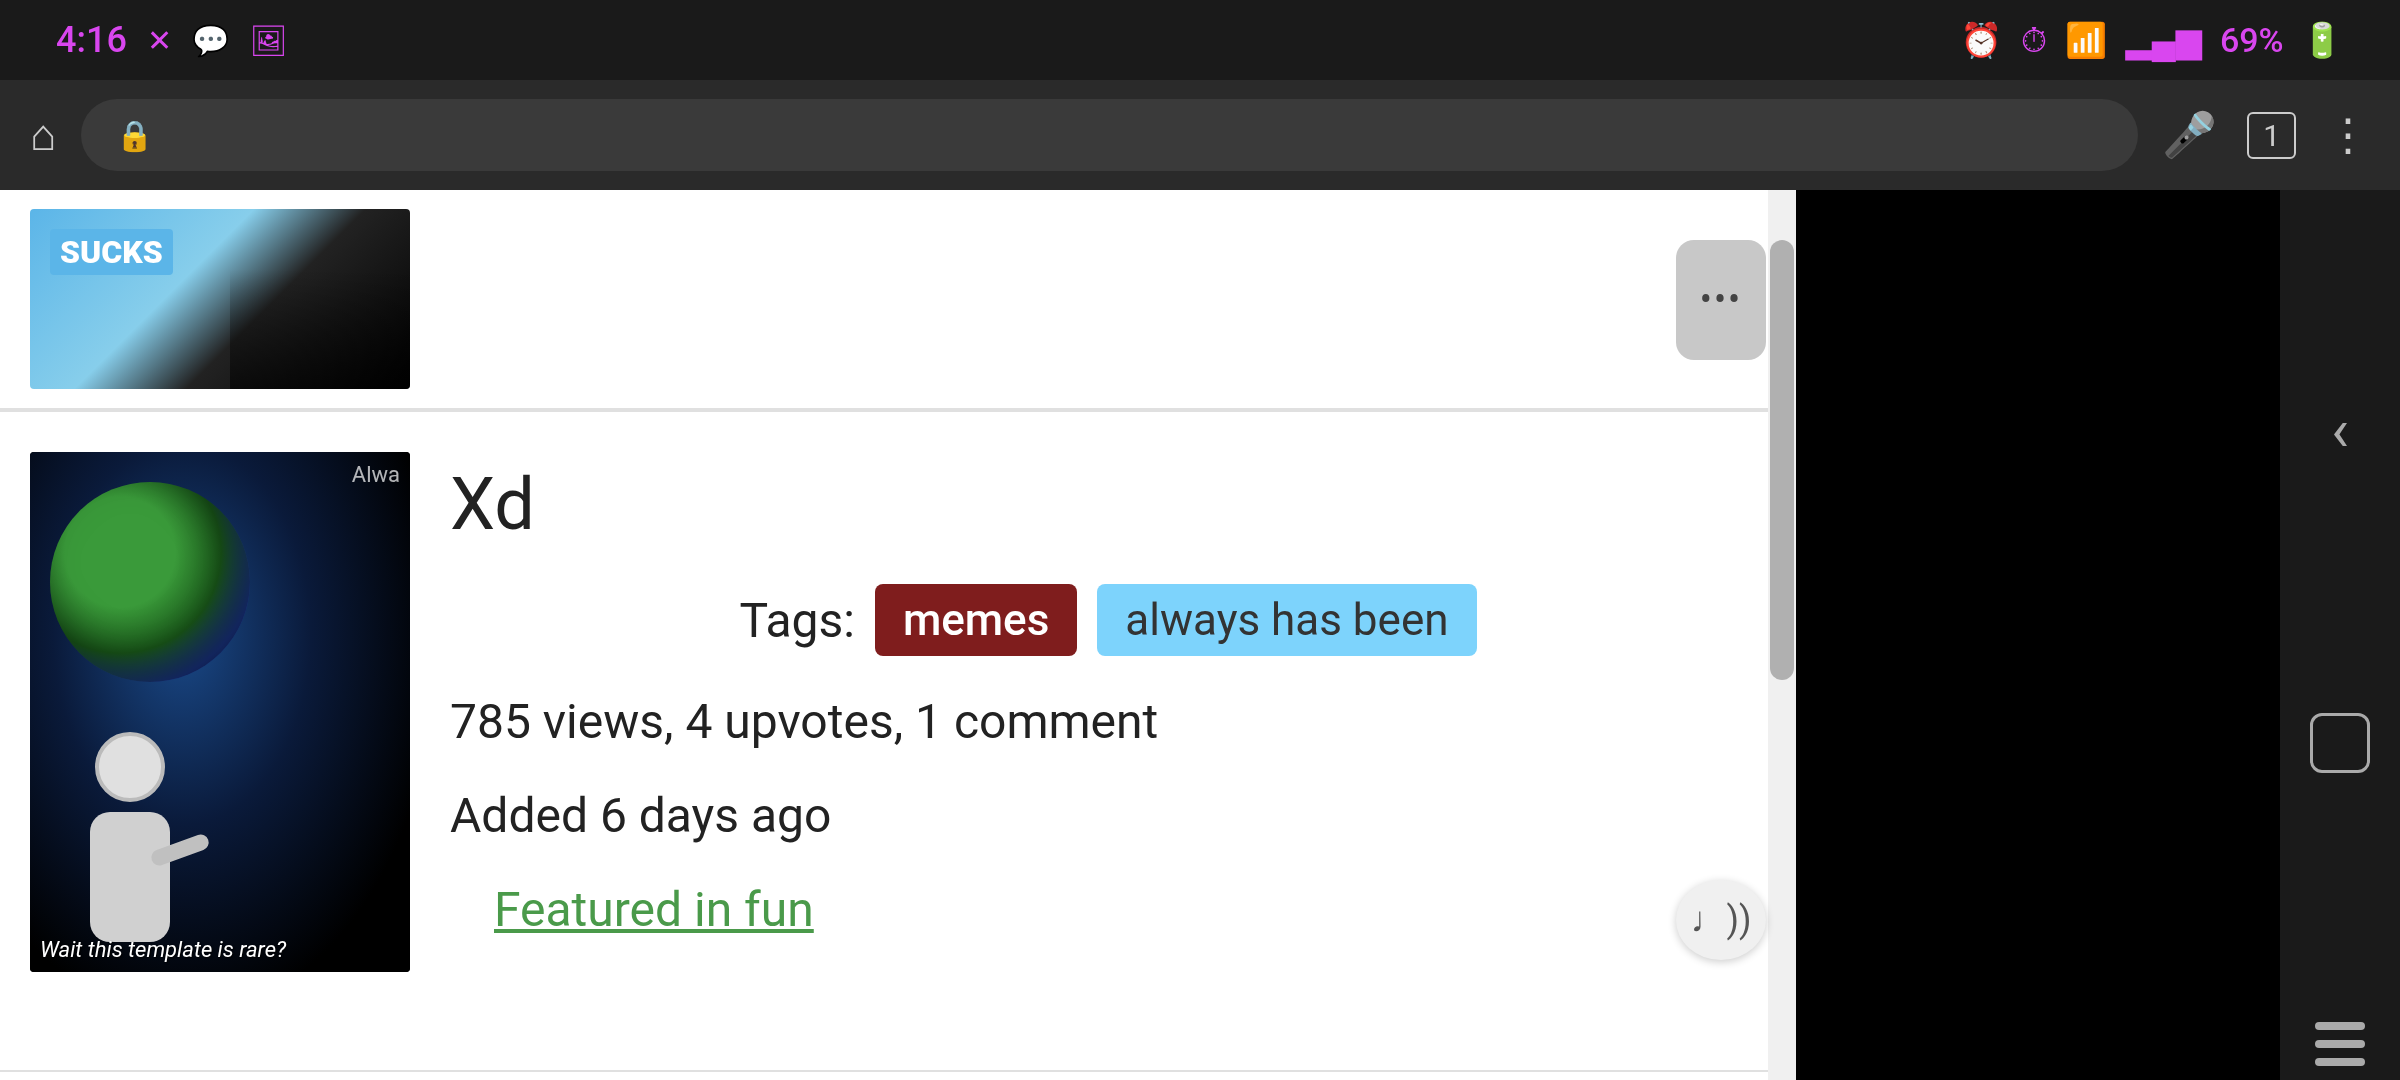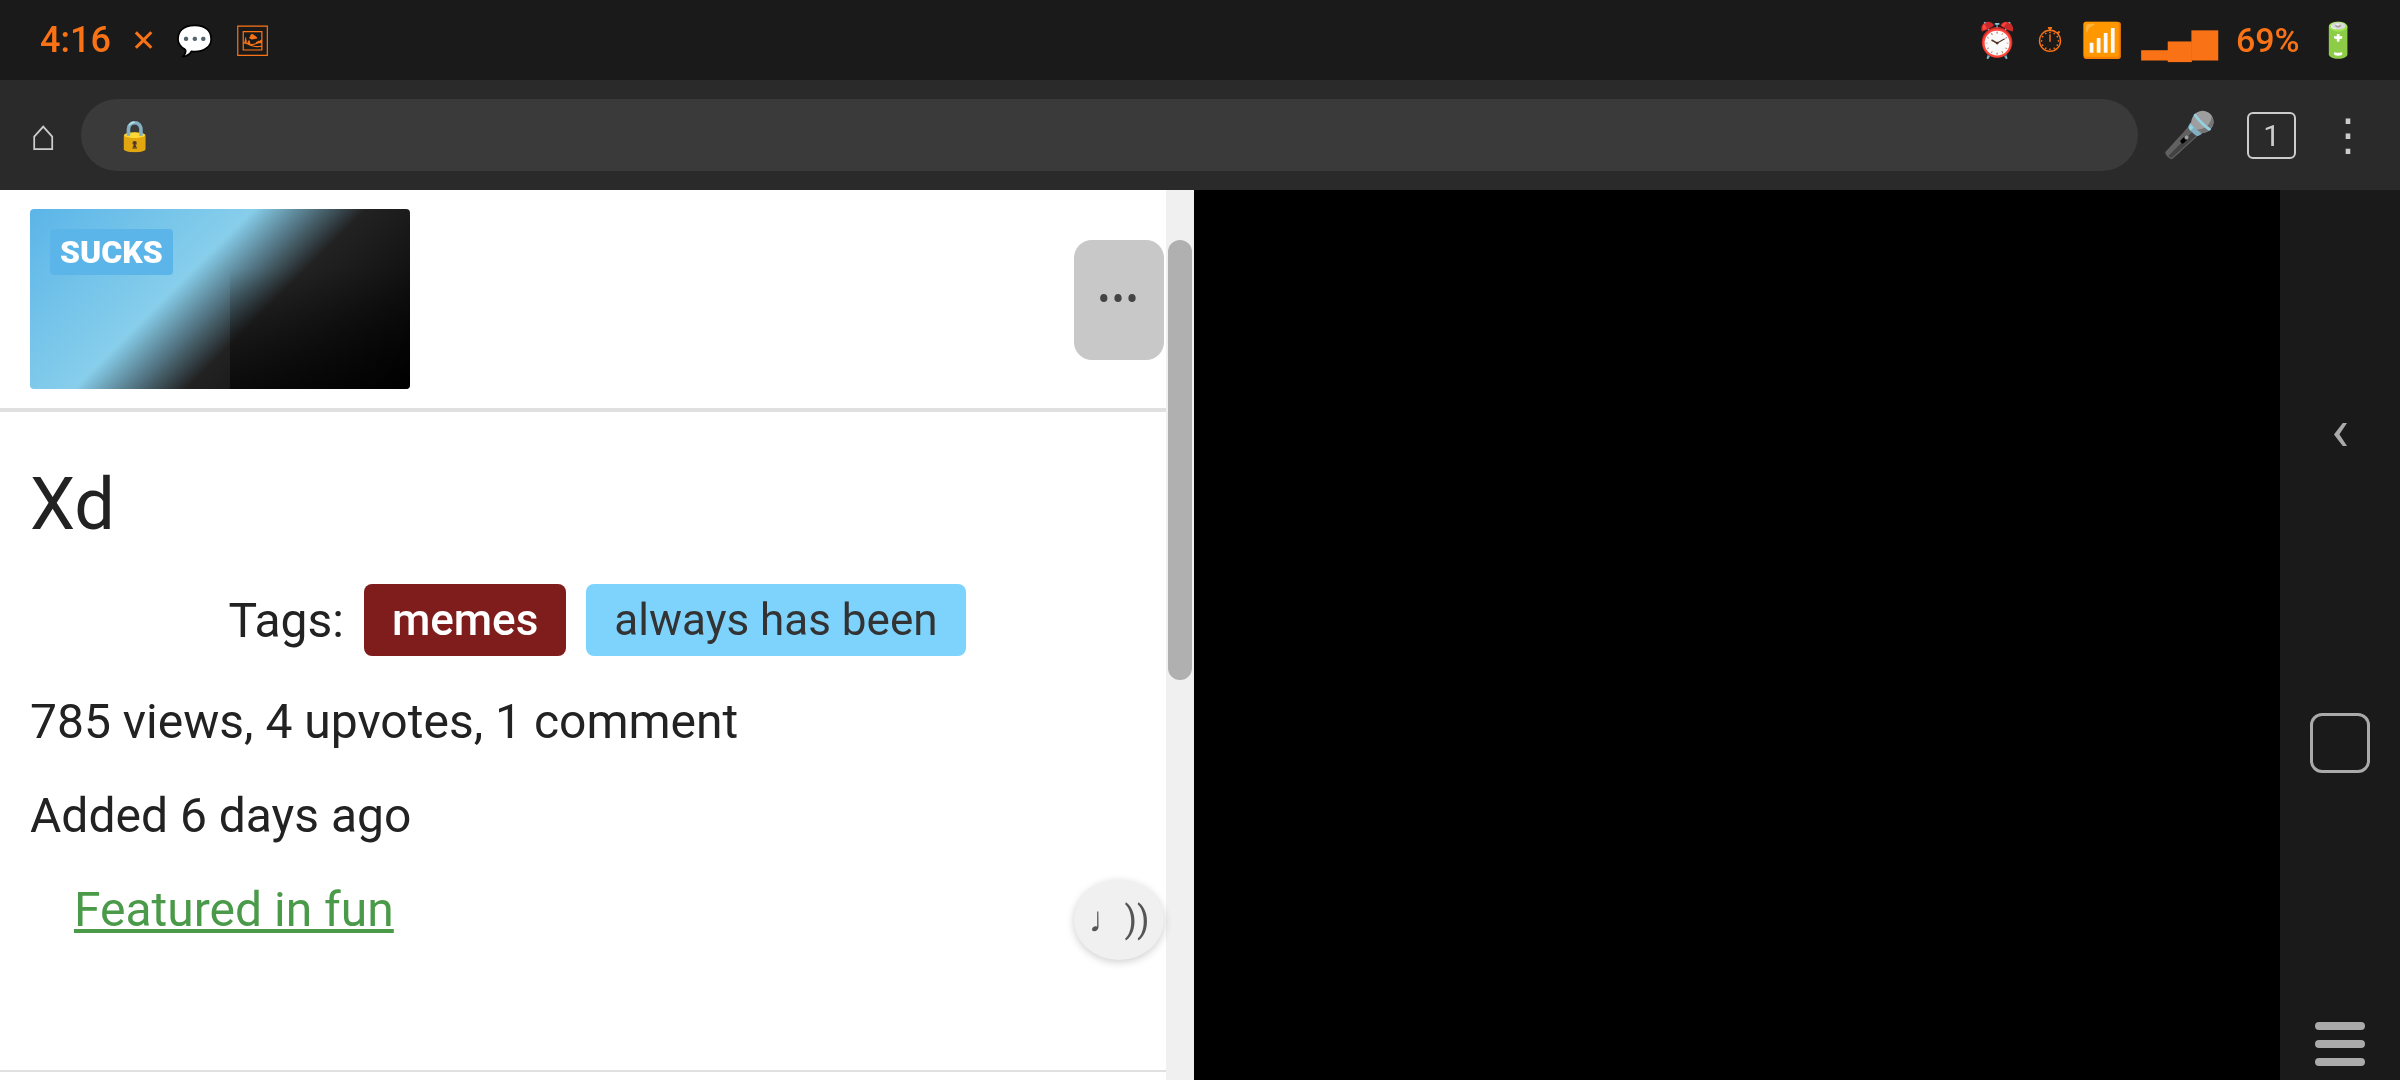--- a/index.html
+++ b/index.html
@@ -10,25 +10,25 @@
       font-family: 'Roboto', Arial, sans-serif;
       width: 2400px;
       height: 1080px;
       overflow: hidden;
       position: relative;
     }
 
     
     .status-bar {
       background: #1a1a1a;
-      color: #f97316;
+      color: #d946ef;
       display: flex;
       align-items: center;
       justify-content: space-between;
-      padding: 0 40px;
+      padding: 0 56px;
       height: 80px;
       font-size: 36px;
       font-weight: 500;
       text-align: right;
     }
     .status-left {
       display: flex;
       align-items: center;
       gap: 20px;
     }
@@ -82,21 +82,21 @@
       border-radius: 6px;
       padding: 4px 14px;
       font-size: 30px;
       color: #ccc;
     }
 
     
     .main-content {
       background: #fff;
       position: relative;
-      width: 1194px;
+      width: 1796px;
       height: 890px;
       overflow: hidden;
     }
 
     
     .top-card {
       display: flex;
       align-items: center;
       padding: 20px 30px;
       border-bottom: 2px solid #e0e0e0;
@@ -420,20 +420,33 @@
       <div class="top-card-image">
         <span class="sucks-label">SUCKS</span>
         <div class="hand-overlay"></div>
       </div>
     </div>
 
     <hr style="border:none; border-top:2px solid #e0e0e0; margin: 0;">
 
     <div class="meme-card">
 
+      <div class="meme-image-container">
+        <div class="space-bg">
+          <div class="earth-circle"></div>
+          <span class="meme-watermark">Alwa</span>
+          <div class="astronaut">
+            <div class="astronaut-helmet"></div>
+            <div class="astronaut-body">
+              <div class="astronaut-arm"></div>
+            </div>
+          </div>
+          <span class="meme-text-overlay">Wait this template is rare?</span>
+        </div>
+      </div>
 
       <div class="meme-info">
         <h2 class="meme-title">Xd</h2>
 
         <div class="tags-row">
           <span class="tags-label">Tags:</span>
           <span class="tag-green">memes</span>
           <span class="tag-gray">always has been</span>
         </div>
 

